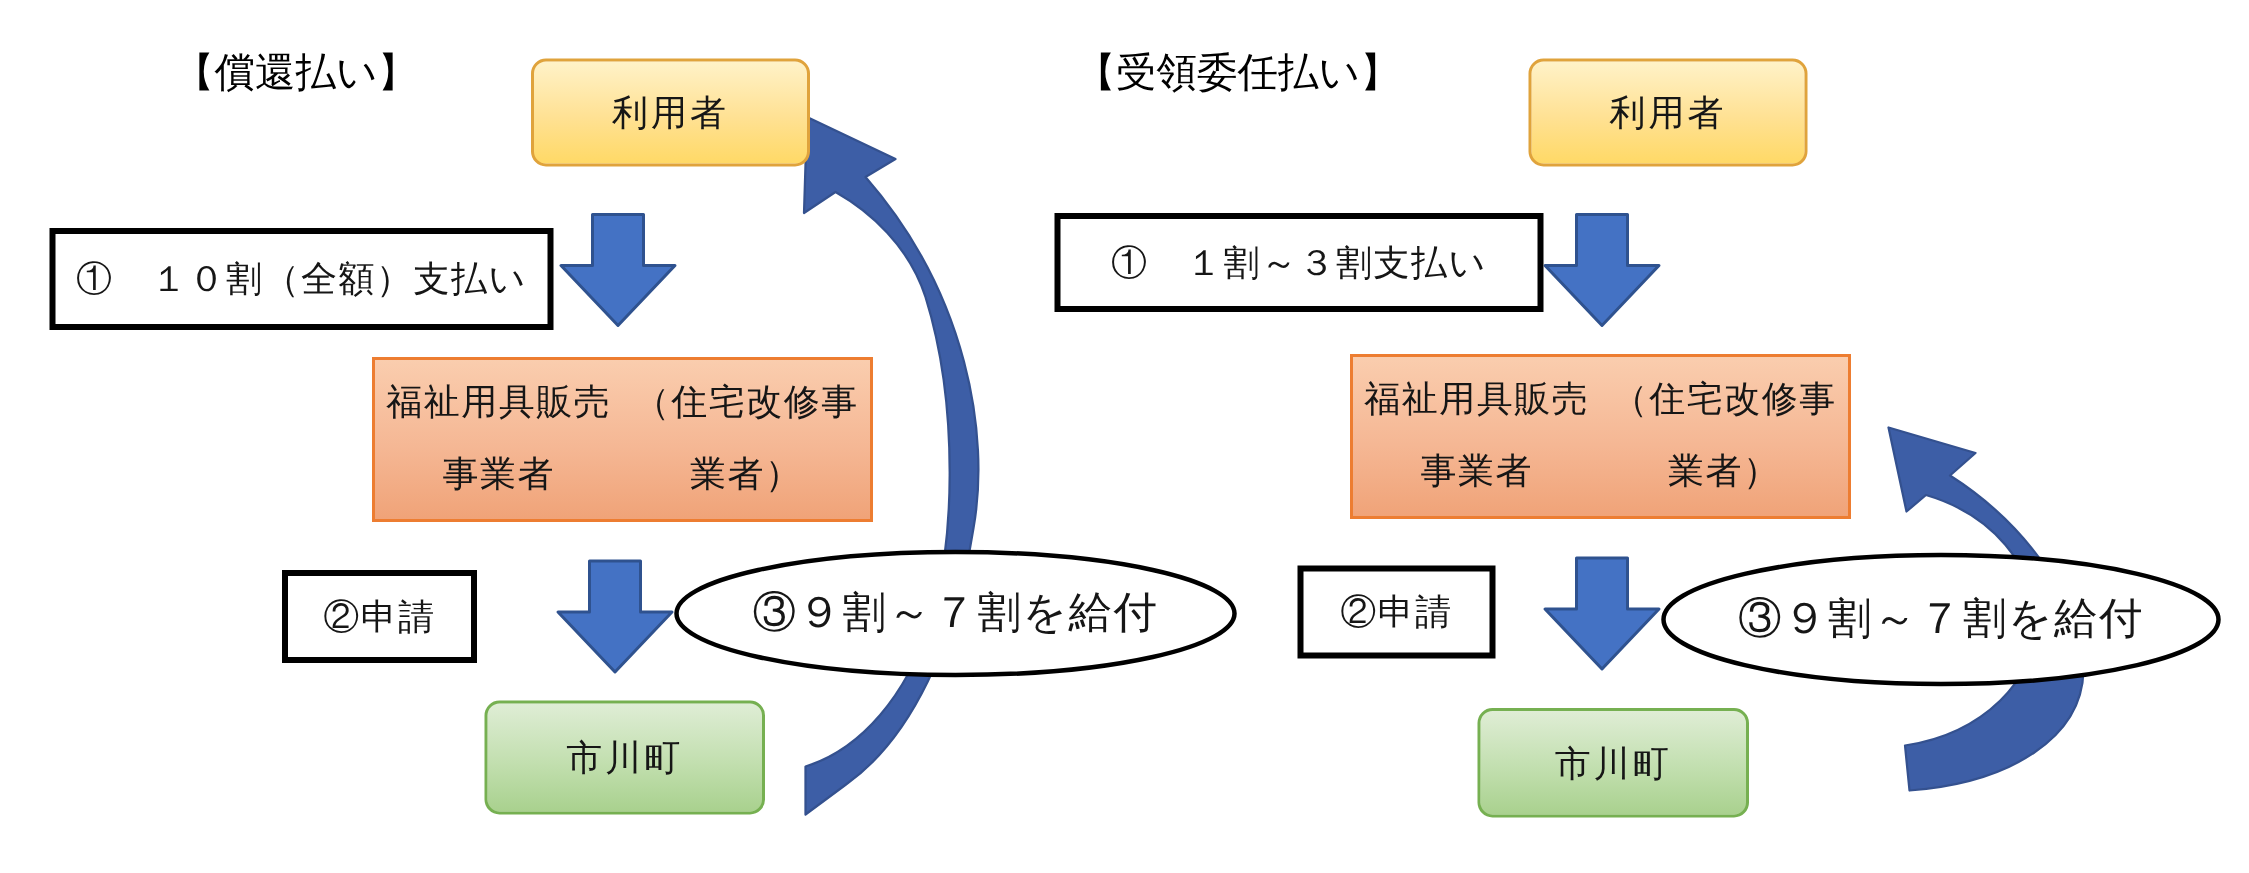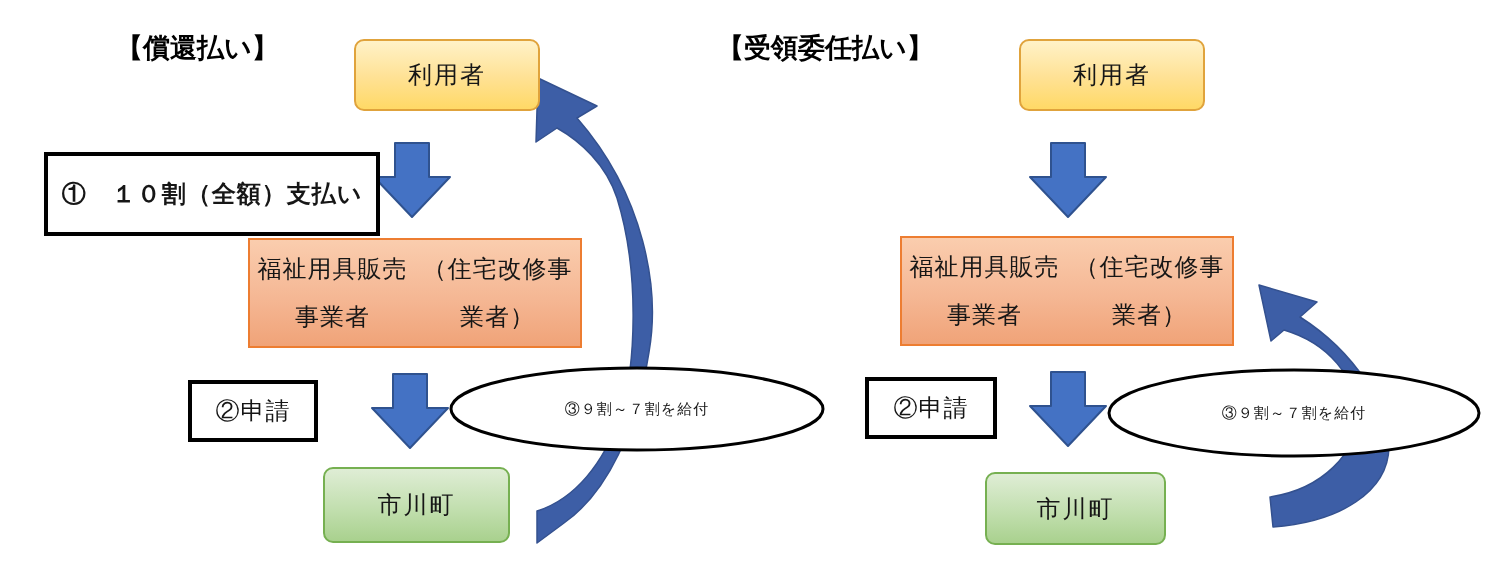--- a/index.html
+++ b/index.html
@@ -6,21 +6,21 @@
   .canvas{
     position:relative;width:1499px;height:582px;background:#ffffff;
     overflow:hidden;
     font-family:"Liberation Serif","DejaVu Serif",serif;
     color:#161616;
   }
   svg.shapes{position:absolute;left:0;top:0;width:1499px;height:582px;}
   .abs{position:absolute;box-sizing:border-box;}
   .diagram-title{
     font-family:"Liberation Sans","DejaVu Sans",sans-serif;
-    font-weight:bold;font-size:27px;color:#000;white-space:nowrap;
+    font-weight:normal;font-size:27px;color:#000;white-space:nowrap;
   }
   .node{
     display:flex;align-items:center;justify-content:center;
     text-align:center;font-size:24px;letter-spacing:2px;
   }
   .user-box{
     background:linear-gradient(180deg,#FFF2C8 0%,#FFE193 55%,#FFD966 100%);
     border:2px solid #E0A33C;border-radius:10px;margin-left:44px;
   }
   .vendor-box{
@@ -31,21 +31,21 @@
   .town-box{
     background:linear-gradient(180deg,#DFEDD5 0%,#C2DFAF 55%,#A9D18E 100%);
     border:2px solid #76B051;border-radius:10px;
   }
   .step-box{
     background:#ffffff;border:4px solid #000000;
     font-size:24px;letter-spacing:1px;
   }
   .ellipse-label{
     display:flex;align-items:center;justify-content:center;
-    font-size:15px;letter-spacing:1px;text-align:center;white-space:nowrap;
+    font-size:29px;letter-spacing:1px;text-align:center;white-space:nowrap;
   }
 </style>
 </head>
 <body>
 
 <div class="canvas">
 
   <svg class="shapes" viewBox="0 0 1499 582">
 
     <path d="M538 78 L597 106 L577 118
@@ -74,37 +74,38 @@
     <polygon points="1051,372 1085,372 1085,406 1106,406 1068,446 1030,406 1051,406" fill="#4472C4" stroke="#2F528F" stroke-width="2" stroke-linejoin="round"></polygon>
 
     <ellipse cx="637" cy="409" rx="186" ry="41" fill="#ffffff" stroke="#000000" stroke-width="3"></ellipse>
     <ellipse cx="1294" cy="413" rx="185" ry="43" fill="#ffffff" stroke="#000000" stroke-width="3"></ellipse>
   </svg>
 
   <div class="abs diagram-title" style="left:116px;top:30px;">【償還払い】</div>
 
   <div class="abs node user-box" style="left:310px;top:39px;width:186px;height:72px;">利用者</div>
 
-  <div class="abs node step-box" style="left:44px;top:152px;width:336px;height:84px;font-weight:bold;">①　１０割（全額）支払い</div>
+  <div class="abs node step-box" style="left:33px;top:152px;width:336px;height:68px;">①　１０割（全額）支払い</div>
 
   <div class="abs node vendor-box" style="left:248px;top:238px;width:334px;height:110px;">
     <div>福祉用具販売事業者</div>
     <div>（住宅改修事業者）</div>
   </div>
 
   <div class="abs node step-box" style="left:188px;top:380px;width:130px;height:62px;">②申請</div>
 
   <div class="abs node town-box" style="left:323px;top:467px;width:187px;height:76px;">市川町</div>
 
   <div class="abs ellipse-label" style="left:451px;top:369px;width:372px;height:80px;">③９割～７割を給付</div>
 
   <div class="abs diagram-title" style="left:717px;top:30px;">【受領委任払い】</div>
 
   <div class="abs node user-box" style="left:975px;top:39px;width:186px;height:72px;">利用者</div>
 
+  <div class="abs node step-box" style="left:703px;top:142px;width:326px;height:66px;">①　１割～３割支払い</div>
 
   <div class="abs node vendor-box" style="left:900px;top:236px;width:334px;height:110px;">
     <div>福祉用具販売事業者</div>
     <div>（住宅改修事業者）</div>
   </div>
 
   <div class="abs node step-box" style="left:865px;top:377px;width:132px;height:62px;">②申請</div>
 
   <div class="abs node town-box" style="left:985px;top:472px;width:181px;height:73px;">市川町</div>
 

